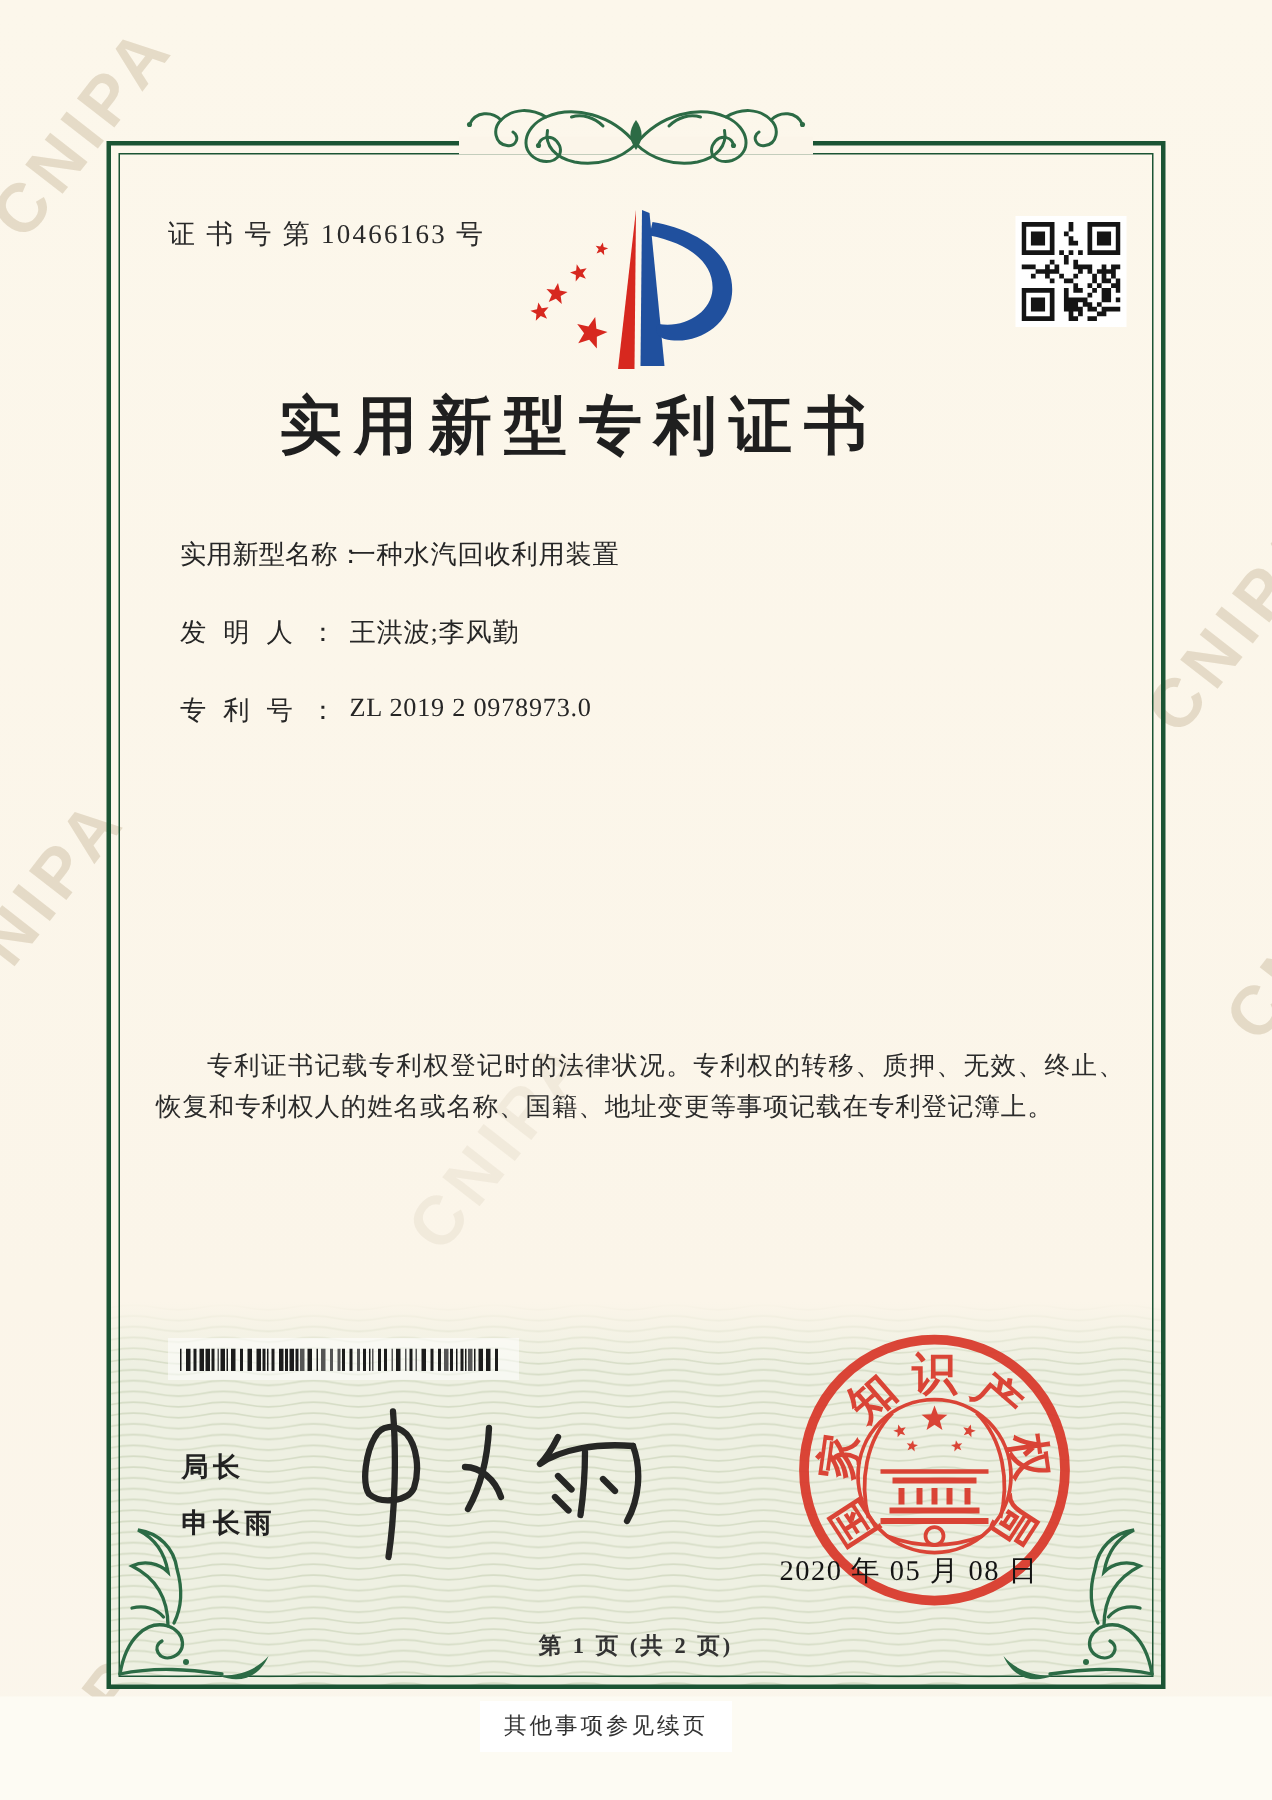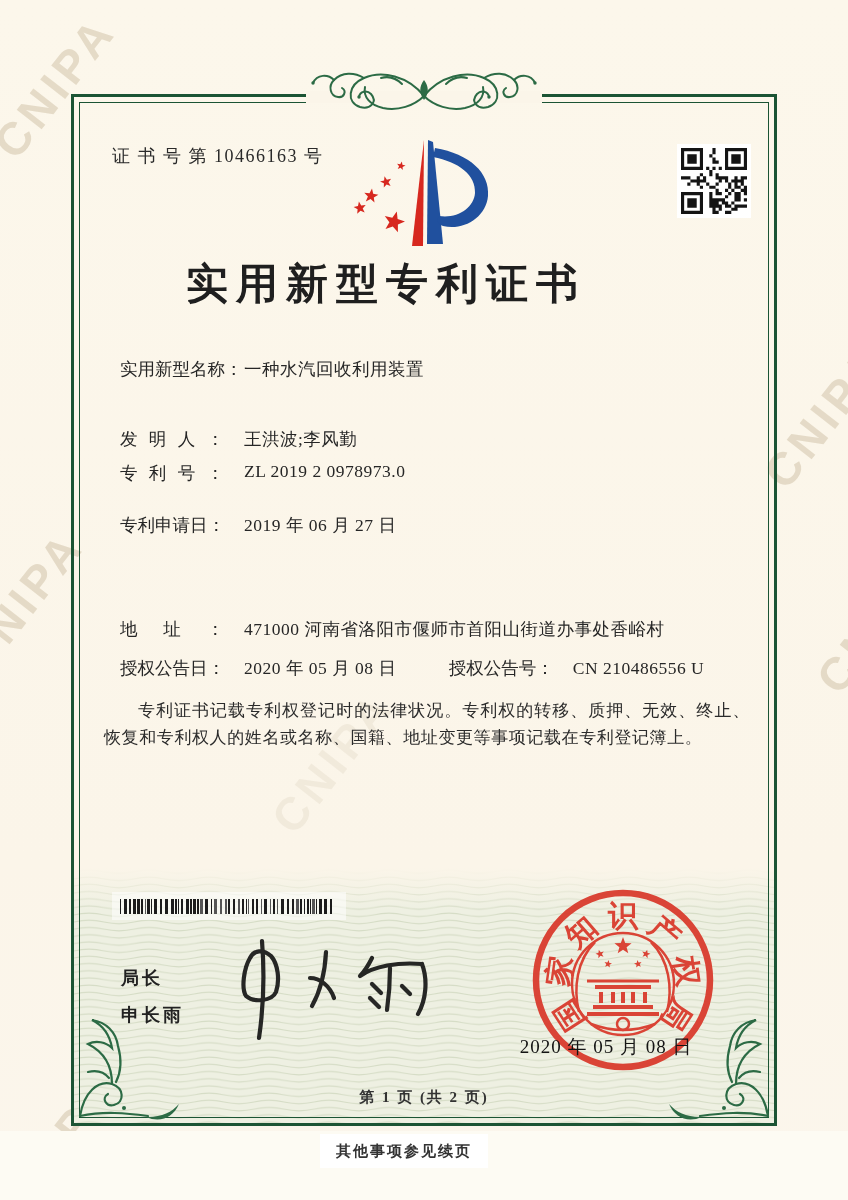--- a/index.html
+++ b/index.html
@@ -32,21 +32,21 @@
   .logo{position:absolute;left:348px;top:136px;width:164px;height:120px;}
   .qr-wrap{position:absolute;left:677px;top:144px;width:74px;height:74px;background:#fff;
            display:flex;align-items:center;justify-content:center;}
   .title{position:absolute;left:0;top:256px;width:772px;text-align:center;
          font-size:42px;font-weight:700;letter-spacing:8px;color:#1f1f1f;}
 
   
   .frow{position:absolute;left:120px;font-size:17.5px;color:#262626;white-space:nowrap;}
   .flabel{display:inline-block;width:104px;text-align:justify;text-align-last:justify;
           vertical-align:top;}
-  .fvalue{margin-left:20px;letter-spacing:.5px;}
+  .fvalue{margin-left:9px;letter-spacing:.5px;}
   .grant2{margin-left:48px;}
 
   
   .paras{position:absolute;left:104px;top:697px;width:646px;font-size:17px;
          line-height:27px;color:#2b2b2b;letter-spacing:.6px;text-align:justify;}
   .paras p{margin:0;text-indent:2em;}
 
   
   .waves{position:absolute;left:74px;top:868px;width:700px;height:256px;}
   .wave-fade{position:absolute;left:74px;top:868px;width:700px;height:42px;
@@ -67,21 +67,21 @@
   
   .seal{position:absolute;left:527px;top:884px;width:192px;height:192px;opacity:.93;}
   .seal-date{position:absolute;left:500px;top:1034px;width:212px;text-align:center;
         font-size:19px;color:#141414;letter-spacing:1px;white-space:nowrap;}
 
   
   .pageno{position:absolute;left:274px;top:1088px;width:300px;text-align:center;
         font-size:15px;letter-spacing:2px;color:#333;font-weight:bold;}
   .below-strip{position:absolute;left:0;top:1131px;width:848px;height:69px;background:#fdfbf3;}
   .cont-note{position:absolute;left:320px;top:1134px;width:168px;height:34px;background:#ffffff;
-        text-align:center;line-height:34px;font-size:15px;letter-spacing:2px;color:#333;font-weight:bold;}
+        text-align:center;line-height:34px;font-size:15px;letter-spacing:2px;color:#333;}
 </style>
 </head>
 <body>
 
 <div class="page">
 
   <div class="wm" style="left:-28px;top:60px;">CNIPA</div>
   <div class="wm" style="left:742px;top:390px;">CNIPA</div>
   <div class="wm" style="left:-60px;top:575px;">CNIPA</div>
   <div class="wm" style="left:795px;top:595px;">CNIPA</div>
@@ -158,35 +158,25 @@
         <rect width="63" height="63" fill="#fff"></rect>
         <path d="M0,0h3v3h-3zM3,0h3v3h-3zM6,0h3v3h-3zM9,0h3v3h-3zM12,0h3v3h-3zM15,0h3v3h-3zM18,0h3v3h-3zM0,3h3v3h-3zM18,3h3v3h-3zM0,6h3v3h-3zM6,6h3v3h-3zM9,6h3v3h-3zM12,6h3v3h-3zM18,6h3v3h-3zM0,9h3v3h-3zM6,9h3v3h-3zM9,9h3v3h-3zM12,9h3v3h-3zM18,9h3v3h-3zM0,12h3v3h-3zM6,12h3v3h-3zM9,12h3v3h-3zM12,12h3v3h-3zM18,12h3v3h-3zM0,15h3v3h-3zM18,15h3v3h-3zM0,18h3v3h-3zM3,18h3v3h-3zM6,18h3v3h-3zM9,18h3v3h-3zM12,18h3v3h-3zM15,18h3v3h-3zM18,18h3v3h-3zM42,0h3v3h-3zM45,0h3v3h-3zM48,0h3v3h-3zM51,0h3v3h-3zM54,0h3v3h-3zM57,0h3v3h-3zM60,0h3v3h-3zM42,3h3v3h-3zM60,3h3v3h-3zM42,6h3v3h-3zM48,6h3v3h-3zM51,6h3v3h-3zM54,6h3v3h-3zM60,6h3v3h-3zM42,9h3v3h-3zM48,9h3v3h-3zM51,9h3v3h-3zM54,9h3v3h-3zM60,9h3v3h-3zM42,12h3v3h-3zM48,12h3v3h-3zM51,12h3v3h-3zM54,12h3v3h-3zM60,12h3v3h-3zM42,15h3v3h-3zM60,15h3v3h-3zM42,18h3v3h-3zM45,18h3v3h-3zM48,18h3v3h-3zM51,18h3v3h-3zM54,18h3v3h-3zM57,18h3v3h-3zM60,18h3v3h-3zM0,42h3v3h-3zM3,42h3v3h-3zM6,42h3v3h-3zM9,42h3v3h-3zM12,42h3v3h-3zM15,42h3v3h-3zM18,42h3v3h-3zM0,45h3v3h-3zM18,45h3v3h-3zM0,48h3v3h-3zM6,48h3v3h-3zM9,48h3v3h-3zM12,48h3v3h-3zM18,48h3v3h-3zM0,51h3v3h-3zM6,51h3v3h-3zM9,51h3v3h-3zM12,51h3v3h-3zM18,51h3v3h-3zM0,54h3v3h-3zM6,54h3v3h-3zM9,54h3v3h-3zM12,54h3v3h-3zM18,54h3v3h-3zM0,57h3v3h-3zM18,57h3v3h-3zM0,60h3v3h-3zM3,60h3v3h-3zM6,60h3v3h-3zM9,60h3v3h-3zM12,60h3v3h-3zM15,60h3v3h-3zM18,60h3v3h-3zM24,18h3v3h-3zM18,24h3v3h-3zM30,18h3v3h-3zM18,30h3v3h-3zM36,18h3v3h-3zM18,36h3v3h-3zM30,0h3v3h-3zM30,3h3v3h-3zM27,6h3v3h-3zM30,9h3v3h-3zM30,12h3v3h-3zM33,12h3v3h-3zM27,21h3v3h-3zM27,24h3v3h-3zM33,24h3v3h-3zM0,27h3v3h-3zM3,27h3v3h-3zM6,27h3v3h-3zM15,27h3v3h-3zM21,27h3v3h-3zM33,27h3v3h-3zM36,27h3v3h-3zM39,27h3v3h-3zM42,27h3v3h-3zM51,27h3v3h-3zM57,27h3v3h-3zM60,27h3v3h-3zM9,30h3v3h-3zM12,30h3v3h-3zM15,30h3v3h-3zM21,30h3v3h-3zM36,30h3v3h-3zM42,30h3v3h-3zM48,30h3v3h-3zM51,30h3v3h-3zM54,30h3v3h-3zM57,30h3v3h-3zM6,33h3v3h-3zM15,33h3v3h-3zM24,33h3v3h-3zM33,33h3v3h-3zM45,33h3v3h-3zM51,33h3v3h-3zM57,33h3v3h-3zM27,36h3v3h-3zM30,36h3v3h-3zM45,36h3v3h-3zM51,36h3v3h-3zM54,36h3v3h-3zM60,36h3v3h-3zM33,39h3v3h-3zM42,39h3v3h-3zM48,39h3v3h-3zM57,39h3v3h-3zM60,39h3v3h-3zM27,42h3v3h-3zM33,42h3v3h-3zM36,42h3v3h-3zM45,42h3v3h-3zM51,42h3v3h-3zM54,42h3v3h-3zM60,42h3v3h-3zM27,45h3v3h-3zM42,45h3v3h-3zM51,45h3v3h-3zM54,45h3v3h-3zM27,48h3v3h-3zM30,48h3v3h-3zM33,48h3v3h-3zM36,48h3v3h-3zM39,48h3v3h-3zM51,48h3v3h-3zM54,48h3v3h-3zM60,48h3v3h-3zM27,51h3v3h-3zM30,51h3v3h-3zM33,51h3v3h-3zM39,51h3v3h-3zM42,51h3v3h-3zM48,51h3v3h-3zM27,54h3v3h-3zM30,54h3v3h-3zM33,54h3v3h-3zM36,54h3v3h-3zM42,54h3v3h-3zM45,54h3v3h-3zM51,54h3v3h-3zM54,54h3v3h-3zM57,54h3v3h-3zM60,54h3v3h-3zM30,57h3v3h-3zM36,57h3v3h-3zM48,57h3v3h-3zM51,57h3v3h-3zM30,60h3v3h-3zM33,60h3v3h-3zM42,60h3v3h-3zM45,60h3v3h-3z" fill="#141414"></path>
       </svg>
   </div>
 
   <div class="title">实用新型专利证书</div>
 
   <div class="frow" style="top:357px">
     <span class="flabel">实用新型名称：</span><span class="fvalue">一种水汽回收利用装置</span>
   </div>
-  <div class="frow" style="top:427px">
+  <div class="frow" style="top:409px">
     <span class="flabel">发明人：</span><span class="fvalue">王洪波;李风勤</span>
   </div>
   <div class="frow" style="top:461px">
     <span class="flabel">专利号：</span><span class="fvalue">ZL 2019 2 0978973.0</span>
-  </div>
-  <div class="frow" style="top:513px">
-    <span class="flabel">专利申请日：</span><span class="fvalue">2019 年 06 月 27 日</span>
-  </div>
-  <div class="frow" style="top:617px">
-    <span class="flabel">地址：</span><span class="fvalue">471000 河南省洛阳市偃师市首阳山街道办事处香峪村</span>
-  </div>
-  <div class="frow" style="top:656px">
-    <span class="flabel">授权公告日：</span><span class="fvalue">2020 年 05 月 08 日</span>
-    <span class="flabel grant2">授权公告号：</span><span class="fvalue">CN 210486556 U</span>
   </div>
 
   <div class="paras">
     <p>专利证书记载专利权登记时的法律状况。专利权的转移、质押、无效、终止、恢复和专利权人的姓名或名称、国籍、地址变更等事项记载在专利登记簿上。</p>
   </div>
 
   <div class="barcode-strip"></div>
   <svg class="barcode" id="barcode-svg" viewBox="0 0 216 15" preserveAspectRatio="none">
       <rect x="0" y="0" width="1" height="15" fill="#1c1c1c"></rect>
       <rect x="4" y="0" width="3" height="15" fill="#1c1c1c"></rect>

